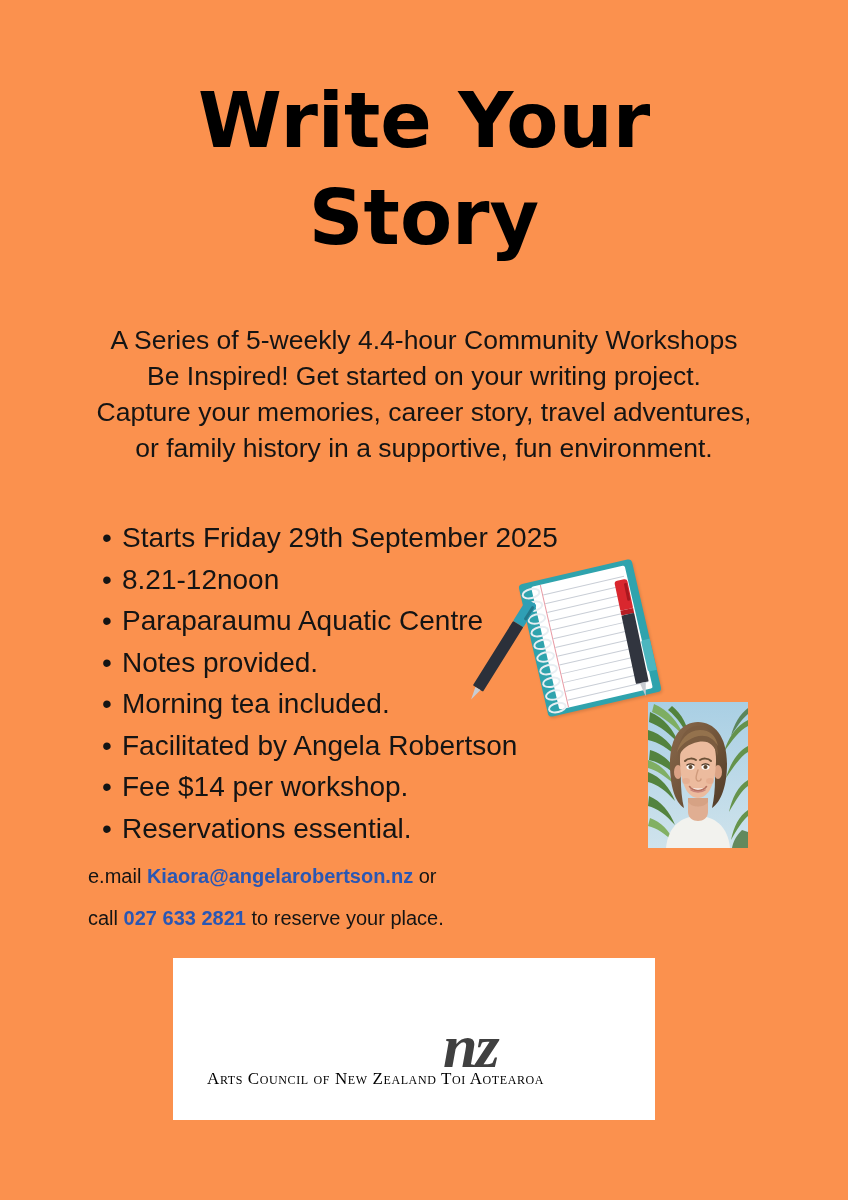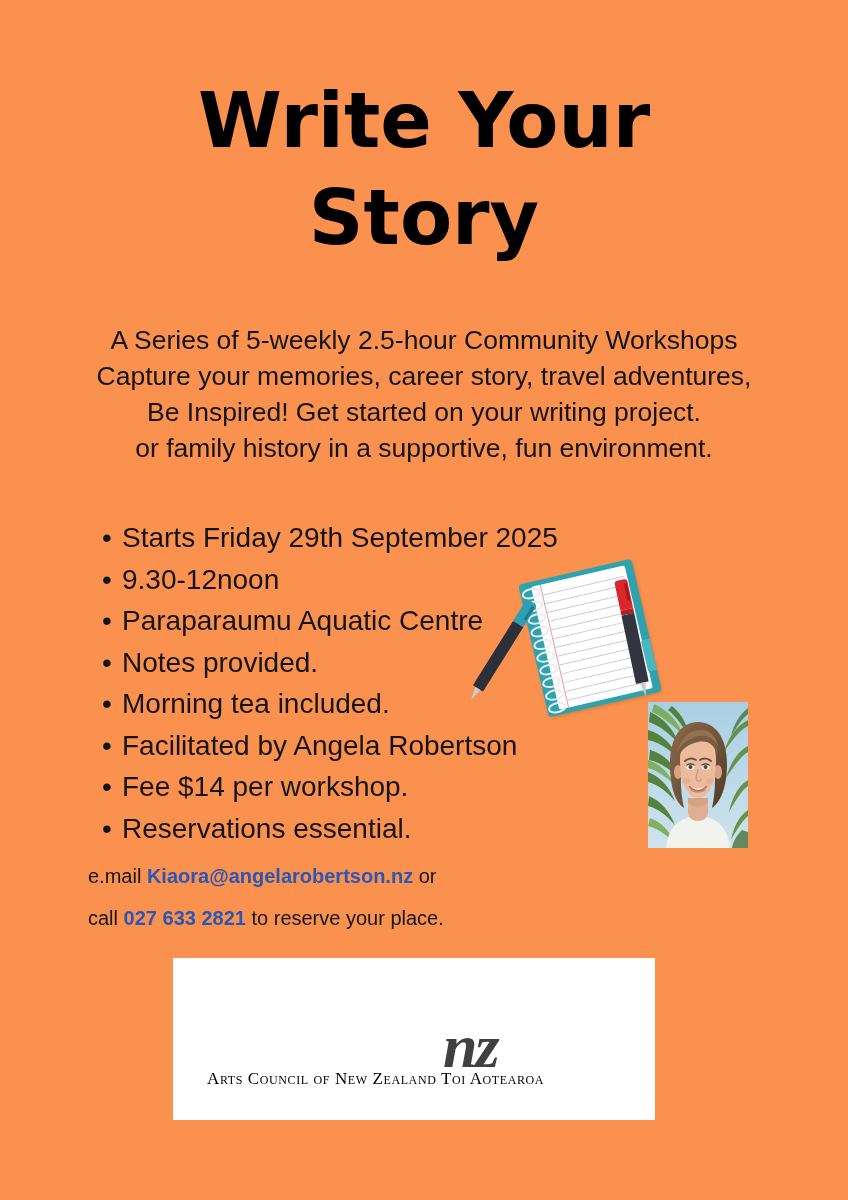--- a/index.html
+++ b/index.html
@@ -314,34 +314,34 @@
 <body>
 
 <div class="poster">
 
   <div class="title">
     <span class="title-line">Write Your</span>
     <span class="title-line">Story</span>
   </div>
 
   <div class="intro">
-    <span class="intro-line">A Series of 5-weekly 2.5-hour Community Workshops</span>
+    <span class="intro-line">A Series of 5-weekly 4.4-hour Community Workshops</span>
+    <span class="intro-line">Be Inspired! Get started on your writing project.</span>
     <span class="intro-line">Capture your memories, career story, travel adventures,</span>
-    <span class="intro-line">Be Inspired! Get started on your writing project.</span>
     <span class="intro-line">or family history in a supportive, fun environment.</span>
   </div>
 
   <ul class="bullets">
     <li class="bullet">
       <span class="dot">•</span>
       <span>Starts Friday 29th September 2025</span>
     </li>
     <li class="bullet">
       <span class="dot">•</span>
-      <span>9.30-12noon</span>
+      <span>8.21-12noon</span>
     </li>
     <li class="bullet">
       <span class="dot">•</span>
       <span>Paraparaumu Aquatic Centre</span>
     </li>
     <li class="bullet">
       <span class="dot">•</span>
       <span>Notes provided.</span>
     </li>
     <li class="bullet">

